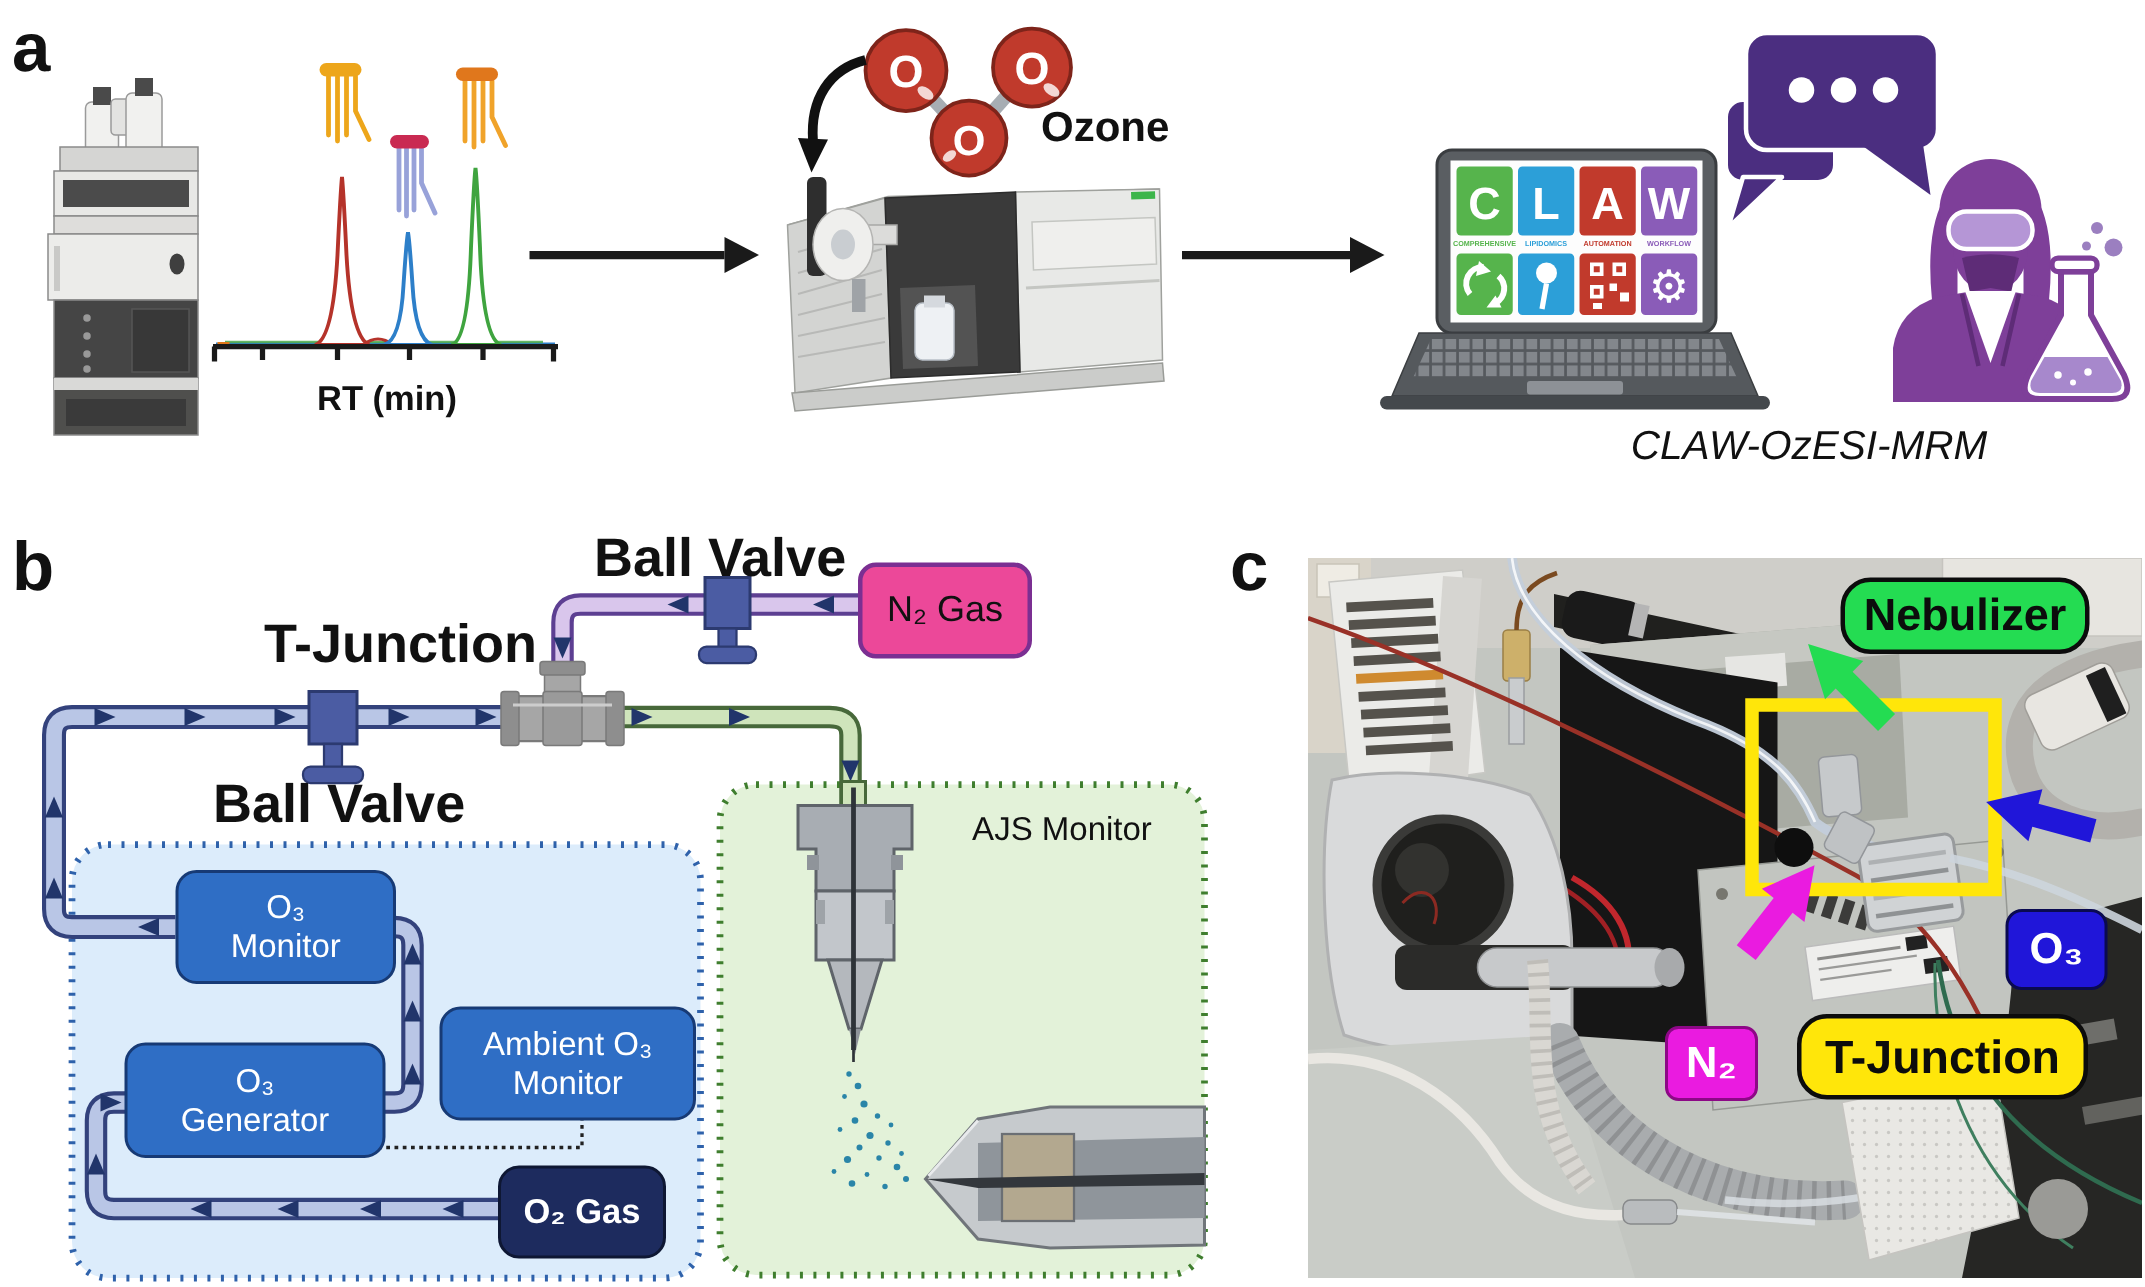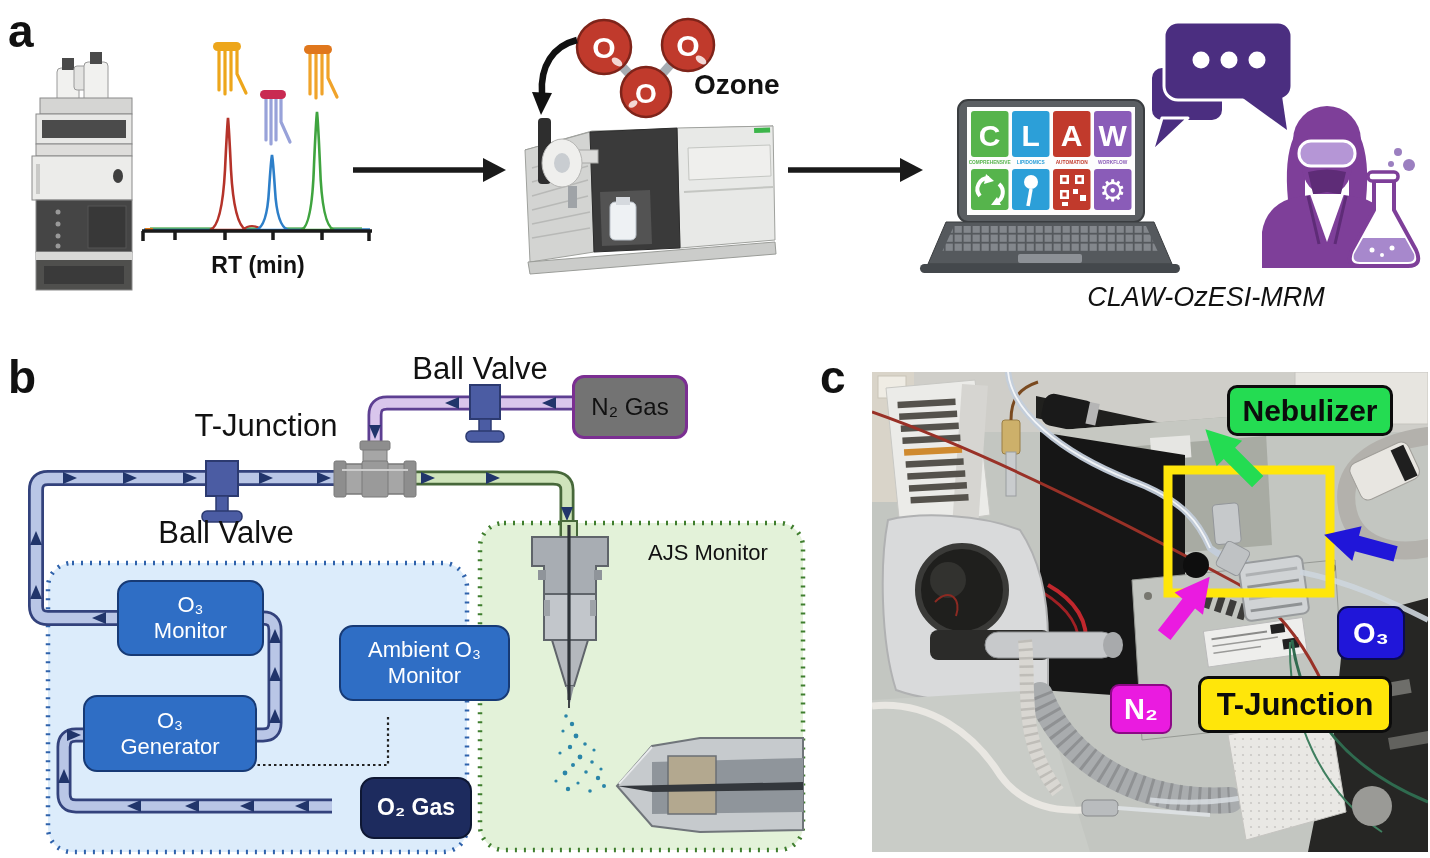--- a/index.html
+++ b/index.html
@@ -2,30 +2,30 @@
 <html><head>
 <meta charset="utf-8">
 <style>
   html,body{margin:0;padding:0;background:#fff;}
   #canvas{position:relative;width:1430px;height:858px;background:#fff;overflow:hidden;
           font-family:"Liberation Sans","DejaVu Sans",sans-serif;}
   #gfx{position:absolute;left:0;top:0;z-index:1;}
   .lbl{position:absolute;z-index:3;color:#111;white-space:nowrap;}
   .panel-letter{font-size:46px;font-weight:bold;}
   .caption{font-style:italic;font-size:27px;text-align:center;}
-  .bold-lab{font-weight:normal;font-size:31px;text-align:center;}
+  .bold-lab{font-weight:bold;font-size:36px;text-align:center;}
   .ctr{text-align:center;}
   .box{position:absolute;z-index:3;display:flex;flex-direction:column;align-items:center;
        justify-content:center;border-radius:14px;color:#fff;font-size:22px;line-height:1.18;
        text-align:center;}
   .blue-box{background:#2f6ec5;border:2.5px solid #173a75;}
   .navy-box{background:#1d2b5e;border:2.5px solid #0e1733;font-weight:bold;font-size:23px;}
-  .n2gas-box{background:#737373;border:3px solid #7b2f92;color:#111;font-size:24px;border-radius:12px;}
+  .n2gas-box{background:#ec4899;border:3px solid #7b2f92;color:#111;font-size:24px;border-radius:12px;}
   .chip{position:absolute;z-index:3;display:flex;align-items:center;justify-content:center;
-        font-weight:bold;border-radius:10px;}
+        font-weight:bold;border-radius:20px;}
   .chip-green{background:#24dc52;border:3px solid #0c0c0c;color:#0c0c0c;font-size:30px;}
   .chip-yellow{background:#ffe60a;border:3px solid #0c0c0c;color:#0c0c0c;font-size:31px;}
   .chip-blue{background:#2016d9;border:2px solid #0a0a50;color:#fff;font-size:29px;border-radius:11px;}
   .chip-magenta{background:#ea1be0;border:2px solid #8d0886;color:#fff;font-size:29px;border-radius:9px;}
 </style>
 </head>
 <body>
 
 <div id="canvas">
 
@@ -473,29 +473,29 @@
 <div class="lbl bold-lab" style="left:142px;top:515px;width:168px;">Ball Valve</div>
 <div class="lbl ctr" style="left:626px;top:540px;width:164px;font-size:22px;">AJS Monitor</div>
 
 <div class="box n2gas-box" style="left:572px;top:375px;width:110px;height:58px;">
   <span>N₂ Gas</span>
 </div>
 <div class="box blue-box" style="left:117px;top:580px;width:143px;height:72px;">
   <span>O₃</span>
   <span>Monitor</span>
 </div>
-<div class="box blue-box" style="left:293px;top:625px;width:167px;height:72px;margin-left:46px;">
+<div class="box blue-box" style="left:293px;top:671px;width:167px;height:72px;">
   <span>Ambient O₃</span>
   <span>Monitor</span>
 </div>
 <div class="box blue-box" style="left:83px;top:695px;width:170px;height:73px;">
   <span>O₃</span>
   <span>Generator</span>
 </div>
-<div class="box navy-box" style="left:332px;top:777px;width:108px;height:58px;margin-left:28px;">
+<div class="box navy-box" style="left:332px;top:777px;width:108px;height:58px;">
   <span>O₂ Gas</span>
 </div>
 
 <div class="chip chip-green" style="left:1227px;top:385px;width:160px;height:45px;">Nebulizer</div>
 <div class="chip chip-blue" style="left:1337px;top:606px;width:64px;height:50px;">O₃</div>
 <div class="chip chip-magenta" style="left:1110px;top:684px;width:58px;height:46px;">N₂</div>
 <div class="chip chip-yellow" style="left:1198px;top:676px;width:188px;height:51px;">T-Junction</div>
 
 </div>
 

